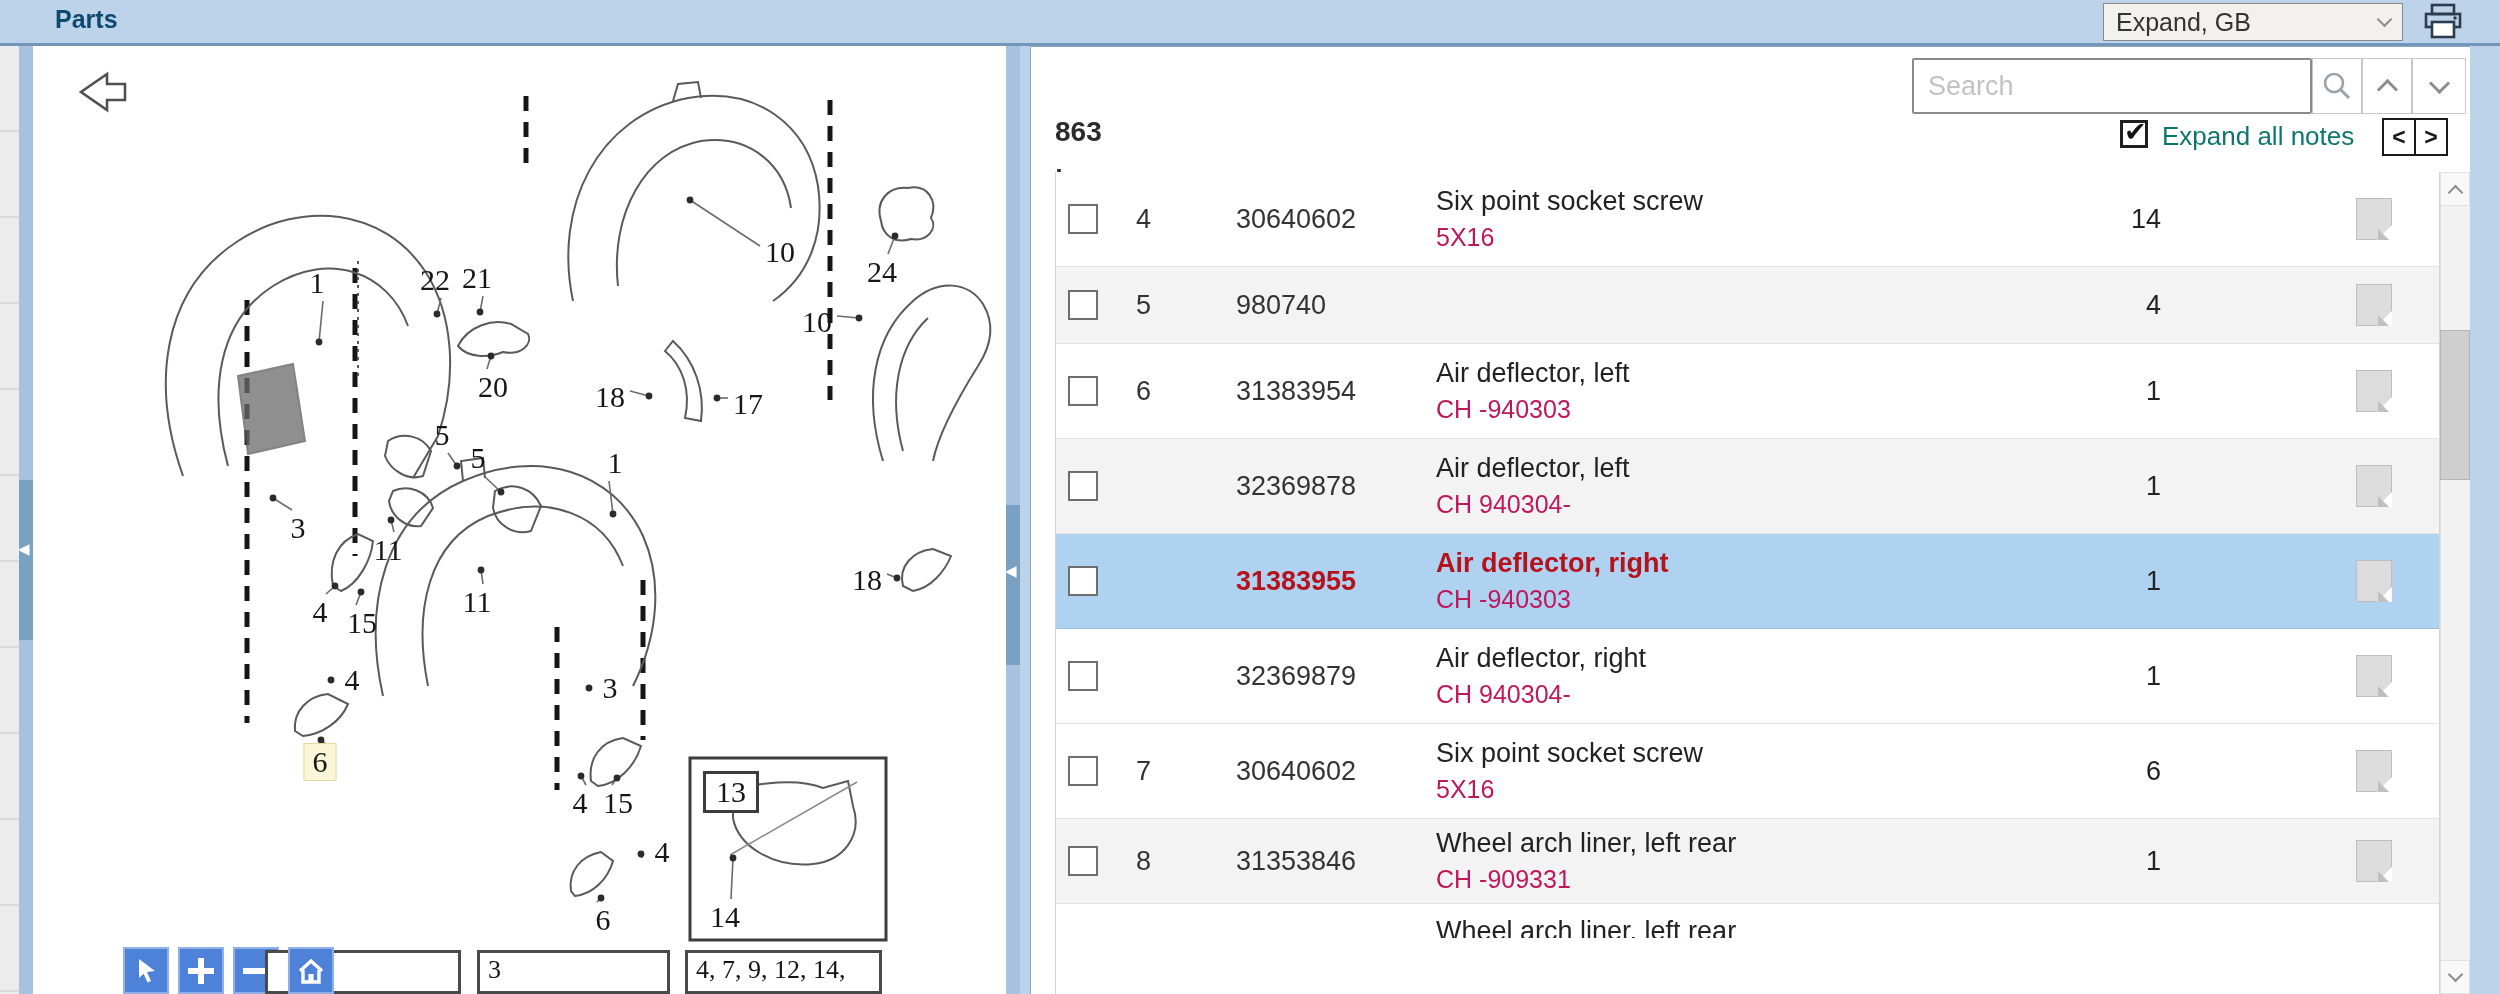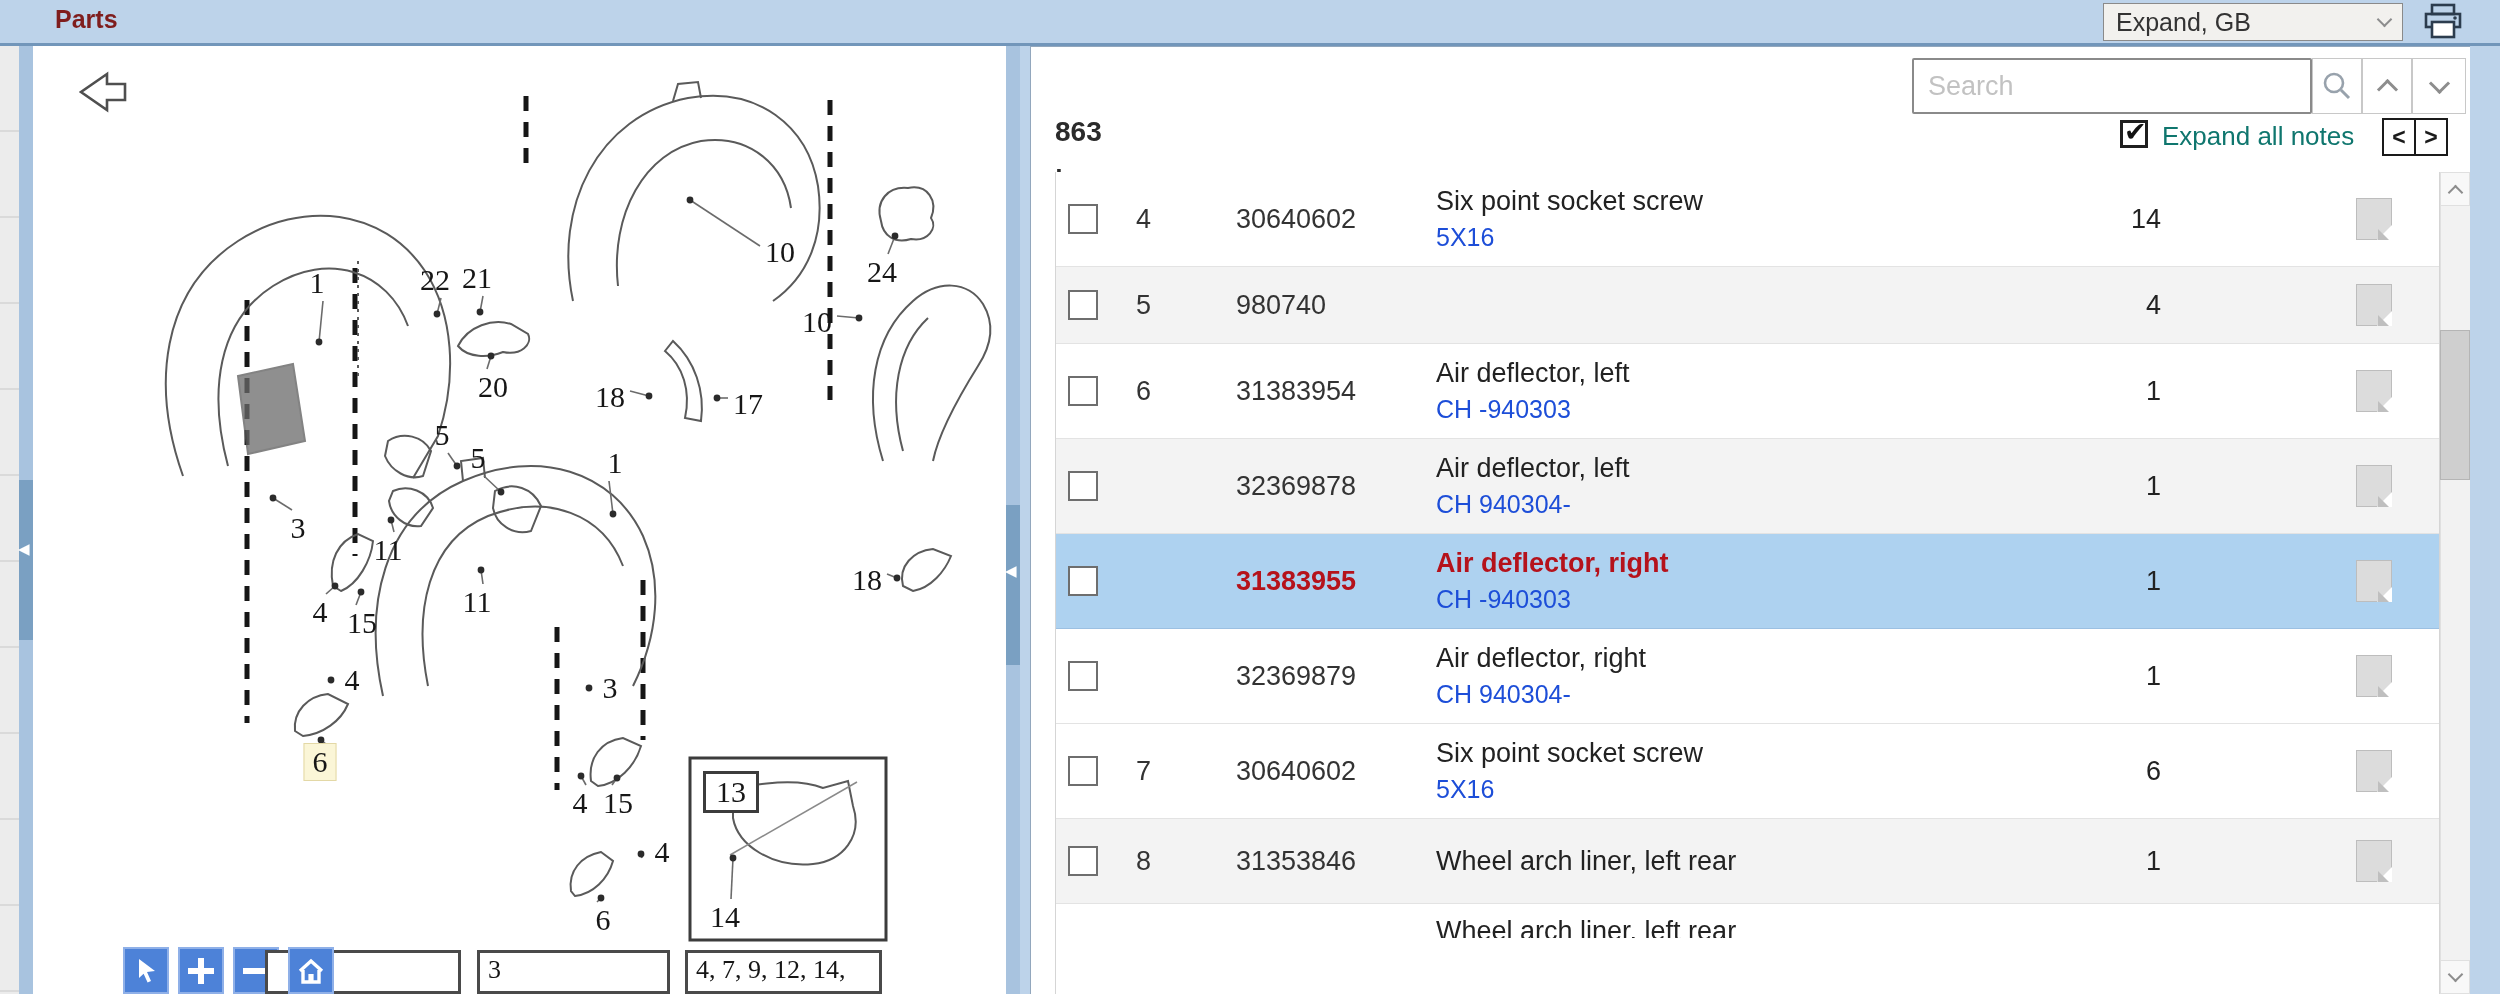--- a/index.html
+++ b/index.html
@@ -2,21 +2,21 @@
 <html><head>
 <meta charset="utf-8">
 <style>
   html,body{margin:0;padding:0;}
   body{width:2500px;height:994px;position:relative;background:#bdd3ea;
        font-family:"Liberation Sans",sans-serif;overflow:hidden;color:#2b2b2b;}
   .abs{position:absolute;}
 
   
   #topbar{left:0;top:0;width:2500px;height:43px;background:#bdd3ea;border-bottom:3px solid #7296ba;}
-  #tab-title{left:55px;top:5px;font-size:25px;font-weight:bold;color:#7f1d1d;}
+  #tab-title{left:55px;top:5px;font-size:25px;font-weight:bold;color:#0c4a6e;}
   #lang-select{left:2103px;top:3px;width:300px;height:38px;background:#f2f1ee;border:1px solid #8a8a8a;
        display:flex;align-items:center;justify-content:space-between;padding:0 12px;box-sizing:border-box;
        font-size:25px;color:#333;}
   #print-btn{left:2420px;top:3px;width:46px;height:38px;display:flex;align-items:center;justify-content:center;}
 
   
   #left-rail{left:0;top:46px;width:19px;height:948px;
        background:repeating-linear-gradient(to bottom,#ececec 0 84px,#dadada 84px 86px);}
   .splitter{top:46px;width:14px;height:948px;background:#a8c3df;}
   .splitter .grip{position:absolute;left:0;width:14px;height:160px;background:#7aa0c2;}
@@ -79,21 +79,21 @@
   .trow.snug{height:84px;}
   .trow.partial{height:34px;border-bottom:none;overflow:hidden;}
   .trow.selected{background:#aed2f0;border-bottom:1px solid #9cc0e2;}
   .rowcb{position:absolute;left:12px;top:50%;transform:translateY(-50%);width:30px;height:30px;
        background:#fff;border:2px solid #6e6e6e;box-sizing:border-box;}
   .cell{position:absolute;top:50%;transform:translateY(-50%);font-size:27px;color:#333;}
   .cell.fig{left:80px;} .cell.part{left:180px;}
   .cell.desc{left:380px;width:610px;}
   .cell.qty{left:955px;width:150px;text-align:right;color:#222;}
   .dline1{font-size:27px;color:#222;}
-  .dsub{font-size:25px;color:#1d4ed8;margin-top:6px;}
+  .dsub{font-size:25px;color:#be185d;margin-top:6px;}
   .trow.selected .cell.part,.trow.selected .dline1{color:#b5121b;font-weight:bold;}
   .trow.partial .cell.desc{top:12px;transform:none;}
   .note{position:absolute;left:1300px;top:50%;transform:translateY(-50%);width:36px;height:42px;
        background:#dcdcdc;border:1px solid #bdbdbd;box-sizing:border-box;}
   .note::before{content:"";position:absolute;right:-1px;bottom:-1px;border-style:solid;
        border-width:0 0 15px 15px;border-color:transparent transparent #fff transparent;}
   .note::after{content:"";position:absolute;right:2px;bottom:-1px;border-style:solid;
        border-width:11px 0 0 11px;border-color:transparent transparent transparent #bfbfbf;}
 
   
@@ -392,20 +392,21 @@
         </div>
         <span class="cell qty">6</span>
         <span class="note"></span>
       </div>
       <div class="trow alt snug">
         <span class="rowcb"></span>
         <span class="cell fig">8</span>
         <span class="cell part">31353846</span>
         <div class="cell desc">
           <div class="dline1">Wheel arch liner, left rear</div>
+          <div class="dsub">CH -909331</div>
         </div>
         <span class="cell qty">1</span>
         <span class="note"></span>
       </div>
       <div class="trow partial">
         <div class="cell desc">
           <div class="dline1">Wheel arch liner, left rear</div>
         </div>
       </div>
     </div>

